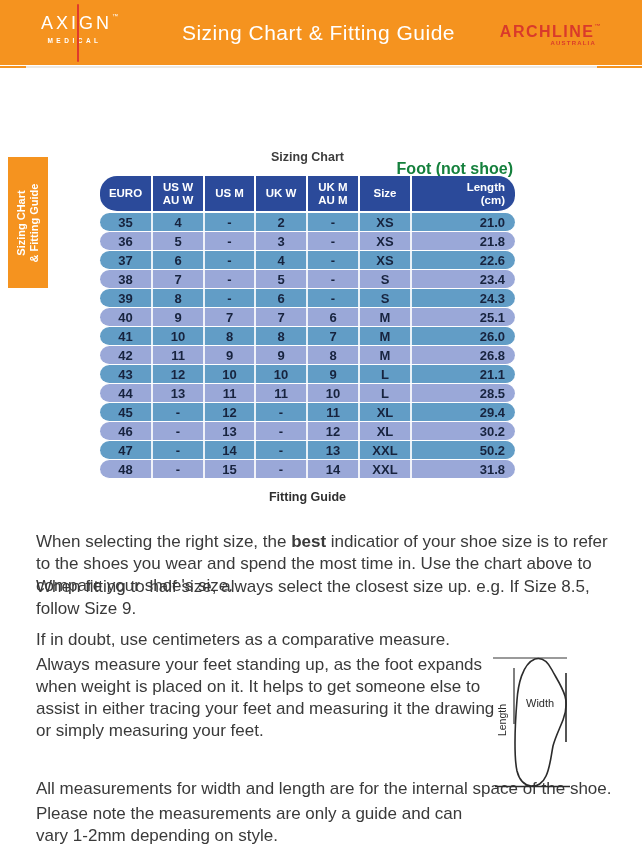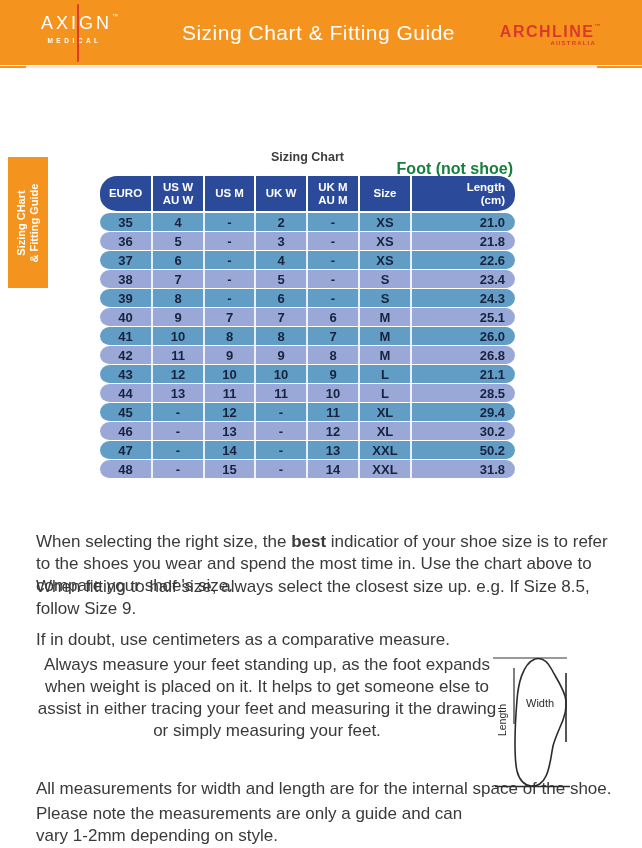--- a/index.html
+++ b/index.html
@@ -53,21 +53,21 @@
 
   
   .h2 { position:absolute; left:0; width:615px; text-align:center;
         font-size:12.5px; font-weight:bold; color:#303030; }
   .para { position:absolute; left:36px; font-size:17px; line-height:22px; color:#3A3A3A; }
   #fitting-heading { top:490px; }
   #fit-p1 { top:514px; width:585px; }
   #fit-p2 { top:559px; width:600px; }
   #measure-heading { top:587px; }
   #ms-p1 { top:612px; width:600px; }
-  #ms-p2 { top:637px; width:462px;text-align:center; }
+  #ms-p2 { top:637px; width:462px; }
   #ms-p3 { top:699px; width:600px; }
   #ms-p4 { top:761px; width:600px; }
   #ms-p5 { top:786px; width:455px; }
 
   
   .foot-diagram { position:absolute; left:486px; top:650px; width:145px; height:155px; }
 </style>
 </head>
 <body>
 
@@ -266,20 +266,21 @@
           <div class="cell div">15</div>
           <div class="cell div">-</div>
           <div class="cell div">14</div>
           <div class="cell div">XXL</div>
           <div class="cell"></div>
           <div class="cell right">31.8</div>
         </div>
       </div>
   </div>
 
+  <div class="h2" id="fitting-heading">Fitting Guide</div>
   <p class="para" id="fit-p1"><span>When selecting the right size, the </span><b>best</b><span> indicatior of your shoe size is to refer to the shoes you wear and spend the most time in. Use the chart above to compare your shoe's size.</span></p>
   <p class="para" id="fit-p2">When fitting to half size, always select the closest size up. e.g. If Size 8.5, follow Size 9.</p>
 
   <p class="para" id="ms-p1">If in doubt, use centimeters as a comparative measure.</p>
   <p class="para" id="ms-p2">Always measure your feet standing up, as the foot expands when weight is placed on it. It helps to get someone else to assist in either tracing your feet and measuring it the drawing or simply measuring your feet.</p>
   <p class="para" id="ms-p4">All measurements for width and length are for the internal space of the shoe.</p>
   <p class="para" id="ms-p5">Please note the measurements are only a guide and can vary 1-2mm depending on style.</p>
 
   <div class="foot-diagram">
     <svg width="145" height="155" viewBox="0 0 145 155">

